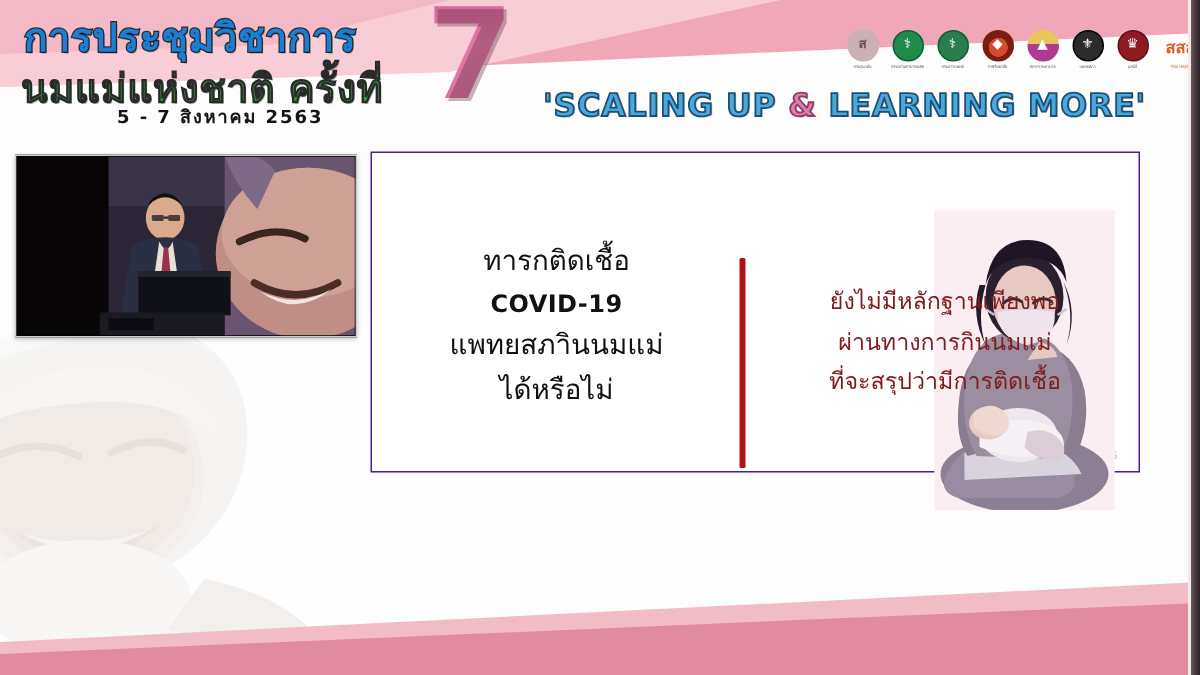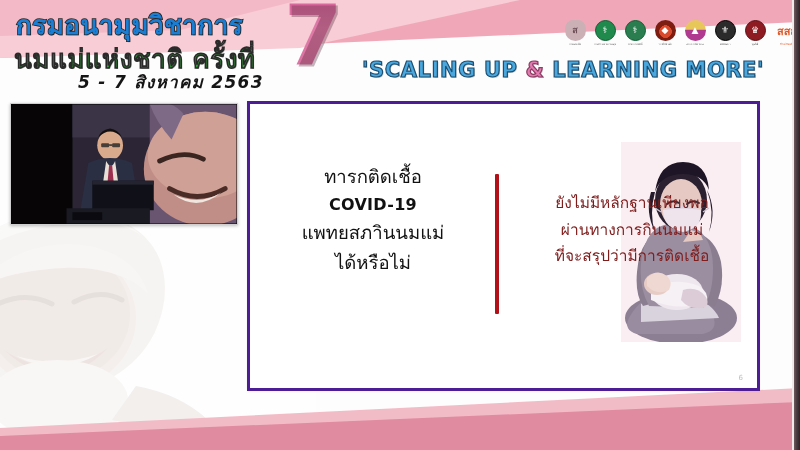--- a/index.html
+++ b/index.html
@@ -30,22 +30,22 @@
   .band-top svg{ width:100%; height:100%; display:block; }
 
   
   .hdr{ position:absolute; z-index:20; }
   .hdr-l1{ left:16px; top:4px; font-size:26px; font-weight:bold; color:#1a7fd4;
            -webkit-text-stroke:1.6px #2a2a2a; letter-spacing:.5px;
            paint-order:stroke fill; text-shadow:1px 1px 0 rgba(0,0,0,.25); }
   .hdr-l2{ left:14px; top:38px; font-size:26px; font-weight:normal; color:#2faa36;
            -webkit-text-stroke:1.6px #2a2a2a; letter-spacing:.5px;
            text-shadow:1px 1px 0 rgba(0,0,0,.25); }
-  .hdr-date{ left:78px; top:68px; font-size:17px; font-weight:bold; color:#151515;
-             letter-spacing:1.3px;font-style:italic; }
+  .hdr-date{ left:78px; top:68px; font-size:12px; font-weight:bold; color:#151515;
+             letter-spacing:1.3px; }
   .hdr-seven{ left:284px; top:-6px; font-size:84px; font-weight:bold; line-height:1;
               background:linear-gradient(180deg,#d65f97 0%, #e07ba8 40%, #d8709f 100%);
               -webkit-background-clip:text; background-clip:text; color:transparent;
               text-shadow:2px 2px 0 rgba(90,40,60,.35); font-family:"DejaVu Sans",sans-serif; }
   .hdr-tag{ left:362px; top:58px; font-size:21px; font-weight:bold; color:#4aa8de;
             -webkit-text-stroke:1.2px #1d4f72; letter-spacing:.6px; 
             text-shadow:1px 1px 0 rgba(0,0,0,.2); }
   .hdr-tag .amp{ color:#e27bb0; -webkit-text-stroke:1.2px #8a3c63; }
 
   
@@ -59,22 +59,22 @@
   .logo .cap{ font-size:2.6px; color:#555; margin-top:1px; letter-spacing:-.1px;
               white-space:nowrap; transform:scaleY(1.1); }
 
   
   .video{ position:absolute; left:10px; top:103px; width:228px; height:122px;
           z-index:15; background:#0a0709; border:1px solid #cfcfcf;
           box-shadow:0 1px 3px rgba(0,0,0,.25); overflow:hidden; }
   .video svg{ width:100%; height:100%; display:block; }
 
   
-  .slide{ position:absolute; left:247px; top:101px; width:513px; height:290px;
-          background:#ffffff; border:3px solid #4c1d95; z-index:12;
+  .slide{ position:absolute; left:247px; top:101px; width:513px; height:214px;
+          background:#ffffff; border:1px solid #4c1d95; z-index:12;
           box-shadow:0 1px 2px rgba(0,0,0,.05); }
 
   .q-block{ position:absolute; left:20px; top:58px; width:206px; text-align:center;
             color:#111; font-size:18.5px; line-height:1.62; }
   .q-block div{ white-space:nowrap; }
   .q-en{ font-weight:bold; letter-spacing:.3px; font-size:16px; }
 
   .divider{ position:absolute; left:245px; top:70px; width:4px; height:140px;
             background:#b2111a; border-radius:1px; }
 
@@ -123,21 +123,21 @@
   <div class="band-top">
     <svg viewBox="0 0 800 96" preserveAspectRatio="none">
       <rect width="800" height="96" fill="#fdfdfd"></rect>
       <polygon points="0,0 800,0 800,22 0,58" fill="#f0a8b8"></polygon>
       <polygon points="0,0 520,0 300,48 0,58" fill="#f8cdd6"></polygon>
       <polygon points="0,0 300,0 180,30 0,36" fill="#f4b9c6"></polygon>
     </svg>
   </div>
 
   <div class="hdr hdr-seven">7</div>
-  <div class="hdr hdr-l1">กรมอนามุมวิชาการ</div>
+  <div class="hdr hdr-l1">การประชุมวิชาการ</div>
   <div class="hdr hdr-l2">นมแม่แห่งชาติ ครั้งที่</div>
   <div class="hdr hdr-date">5 - 7 สิงหาคม 2563</div>
   <div class="hdr hdr-tag"><span>'SCALING UP </span><span class="amp">&amp;</span><span> LEARNING MORE'</span></div>
 
   <div class="logos">
     <div class="logo">
       <div class="mark" style="background:#cbb0b6;color:#6d4f57;border-radius:40% 40% 50% 50%">ส</div>
       <div class="cap">กรมอนามัย</div>
     </div>
     <div class="logo">

